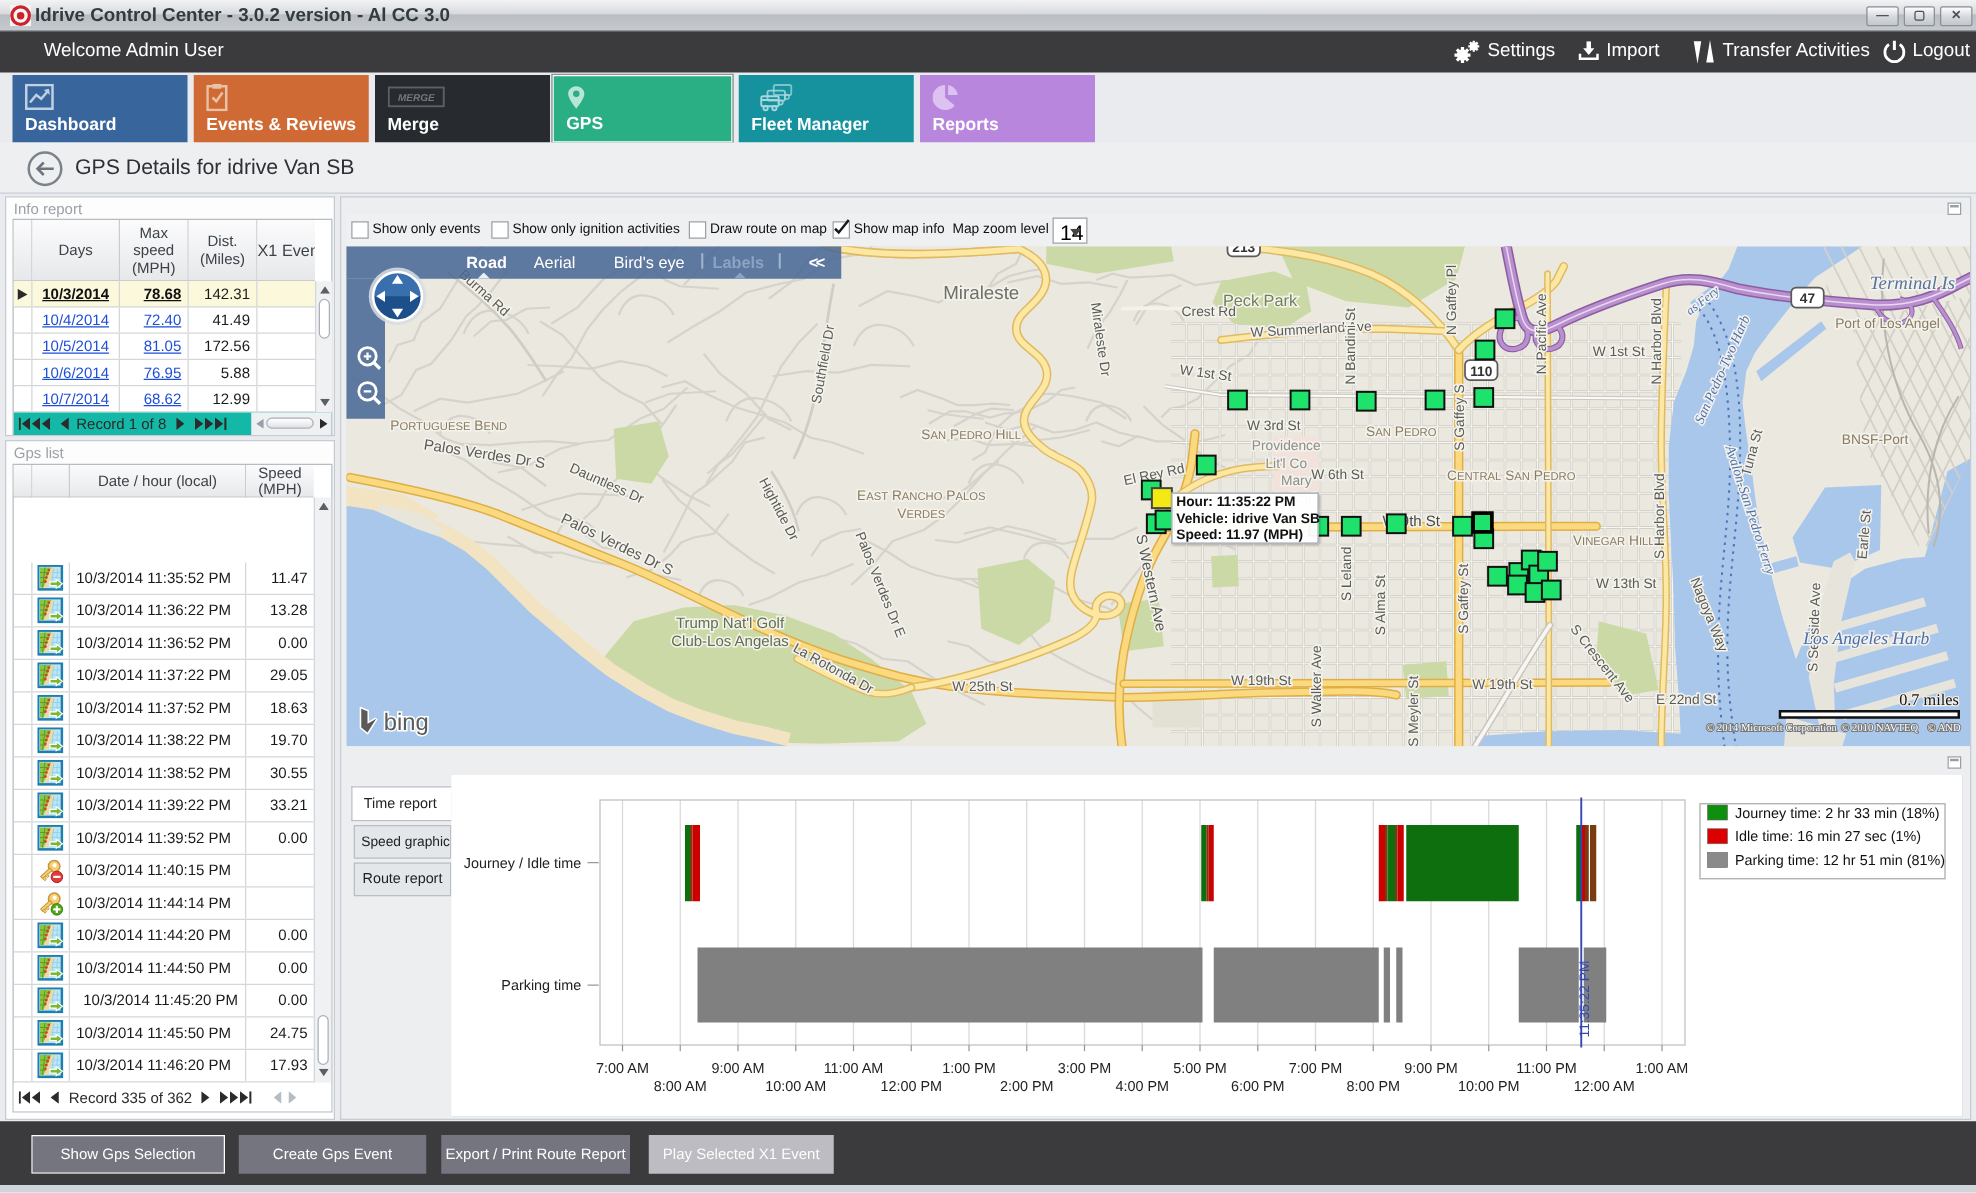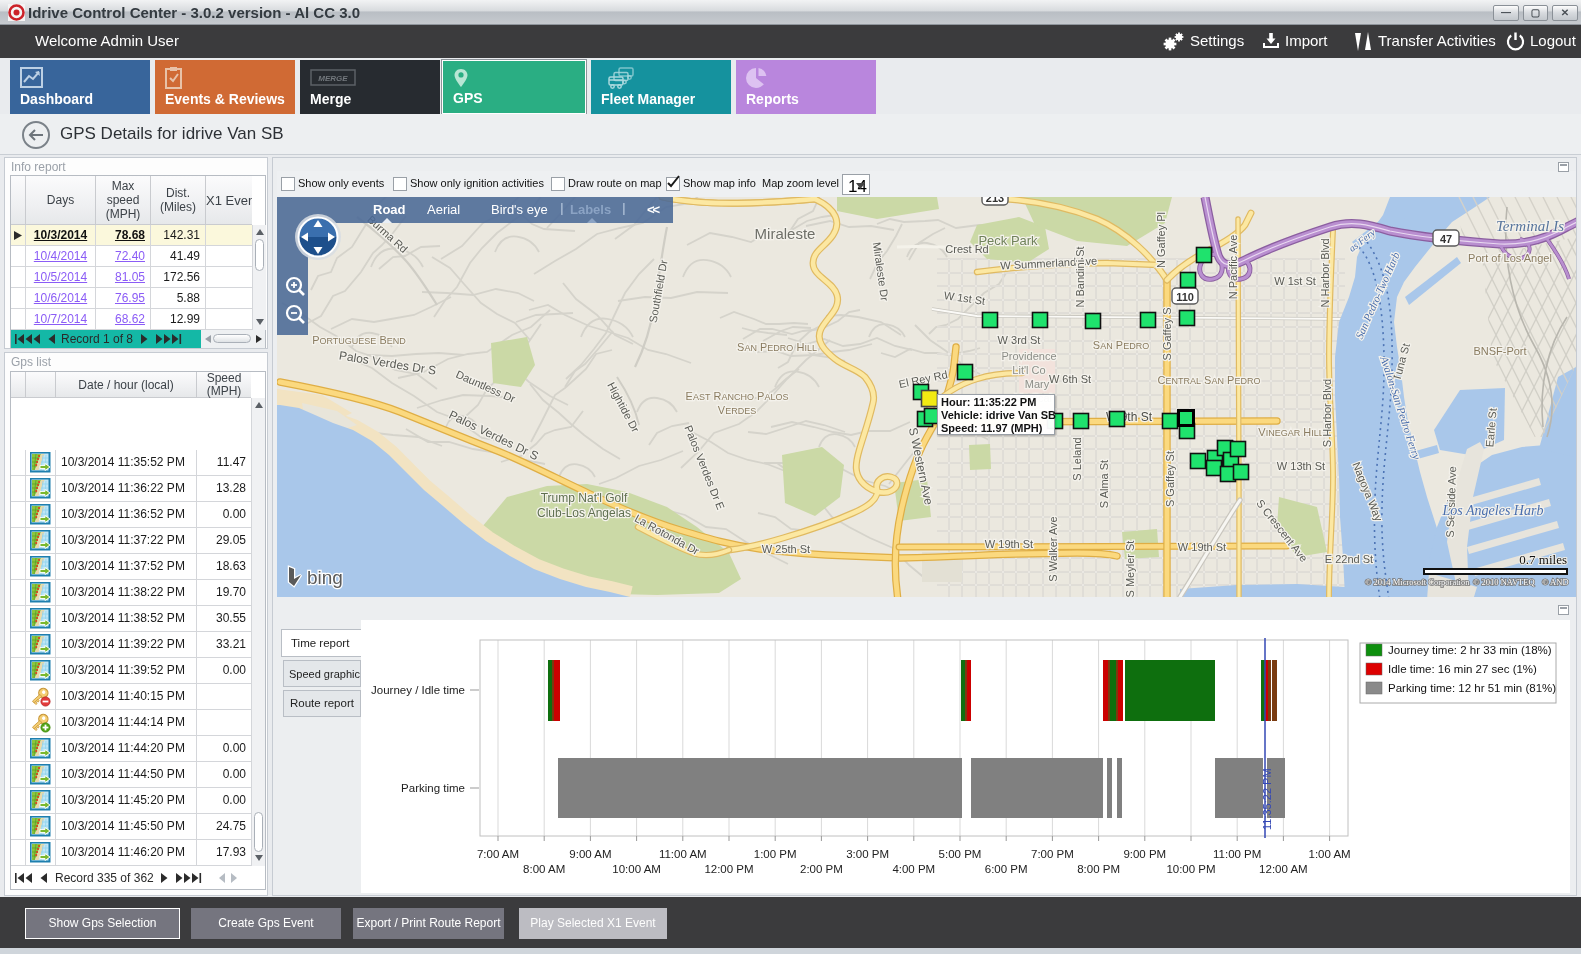--- a/index.html
+++ b/index.html
@@ -20,21 +20,21 @@
 #hdrrow{left:0;top:114px;width:1581px;height:41px;background:#edeff1;border-bottom:1px solid #c9ced4;}
 #backbtn{left:22px;top:121px;width:28px;height:28px;border:2px solid #7b8289;border-radius:50%;color:#6d747b;font-size:18px;text-align:center;line-height:24px;font-weight:bold;}
 #hdrtitle{left:60px;top:124px;font-size:17px;color:#2d3136;}
 
 .gbox{background:#fdfdfd;border:1px solid #c6cbd2;}
 .glabel{position:absolute;left:6px;top:2px;color:#9ba1a9;font-size:12px;}
 
 .grid{position:absolute;background:#fff;border:1px solid #b7bcc3;font-size:12px;color:#1a1a1a;}
 .cell{position:absolute;top:0;height:100%;border-right:1px solid #d4d6da;}
 .hdrcell{background:linear-gradient(#fbfbfc,#eff0f2 60%,#e6e8ea);color:#3c4248;text-align:center;}
-.link{color:#8b5cf6;text-decoration:underline;}
+.link{color:#1d4ed8;text-decoration:underline;}
 .num{text-align:right;padding-right:5px;}
 .pager{position:absolute;font-size:12px;color:#2a2a2a;}
 .vscroll{position:absolute;background:#f0f1f3;border-left:1px solid #d4d6da;}
 .thumb{position:absolute;left:2px;width:9px;background:#fff;border:1px solid #aab0b8;border-radius:5px;}
 
 #botbar{left:0;top:897px;width:1581px;height:51px;background:#3b3b3d;}
 .bbtn{top:11px;height:31px;background:#75757f;color:#fff;font-size:12px;text-align:center;}
 #statusbar{left:0;top:948px;width:1581px;height:6px;background:#cfd5db;}
 .cbox{position:absolute;width:14px;height:14px;background:#fff;border:1px solid #9aa0a7;}
 .cblbl{position:absolute;font-size:11px;color:#111;top:1px;white-space:nowrap;}
@@ -417,21 +417,21 @@
           <use href="#ic-map"></use>
         </svg></div>
 <div class="cell" style="left:45px;width:141px;line-height:25px;"><span style="padding-left:5px;">10/3/2014 11:44:50 PM</span></div>
 <div class="cell num" style="left:186px;width:54px;line-height:25px;border-right:none;">0.00</div>
 </div>
 <div class="abs" style="left:0;top:416px;width:240px;height:26px;border-bottom:1px solid #d4d6da;">
 <div class="cell" style="left:0;width:15px;"></div>
 <div class="cell" style="left:15px;width:30px;"><svg width="22" height="22" style="margin:2px 0 0 4px">
           <use href="#ic-map"></use>
         </svg></div>
-<div class="cell" style="left:45px;width:141px;line-height:25px;"><span style="padding-left:5px;">10/3/2014 11:45:20 PM</span></div>
+<div class="cell" style="left:45px;width:141px;line-height:25px;text-align:center;"><span style="padding-left:5px;">10/3/2014 11:45:20 PM</span></div>
 <div class="cell num" style="left:186px;width:54px;line-height:25px;border-right:none;">0.00</div>
 </div>
 <div class="abs" style="left:0;top:442px;width:240px;height:26px;border-bottom:1px solid #d4d6da;">
 <div class="cell" style="left:0;width:15px;"></div>
 <div class="cell" style="left:15px;width:30px;"><svg width="22" height="22" style="margin:2px 0 0 4px">
           <use href="#ic-map"></use>
         </svg></div>
 <div class="cell" style="left:45px;width:141px;line-height:25px;"><span style="padding-left:5px;">10/3/2014 11:45:50 PM</span></div>
 <div class="cell num" style="left:186px;width:54px;line-height:25px;border-right:none;">24.75</div>
 </div>

